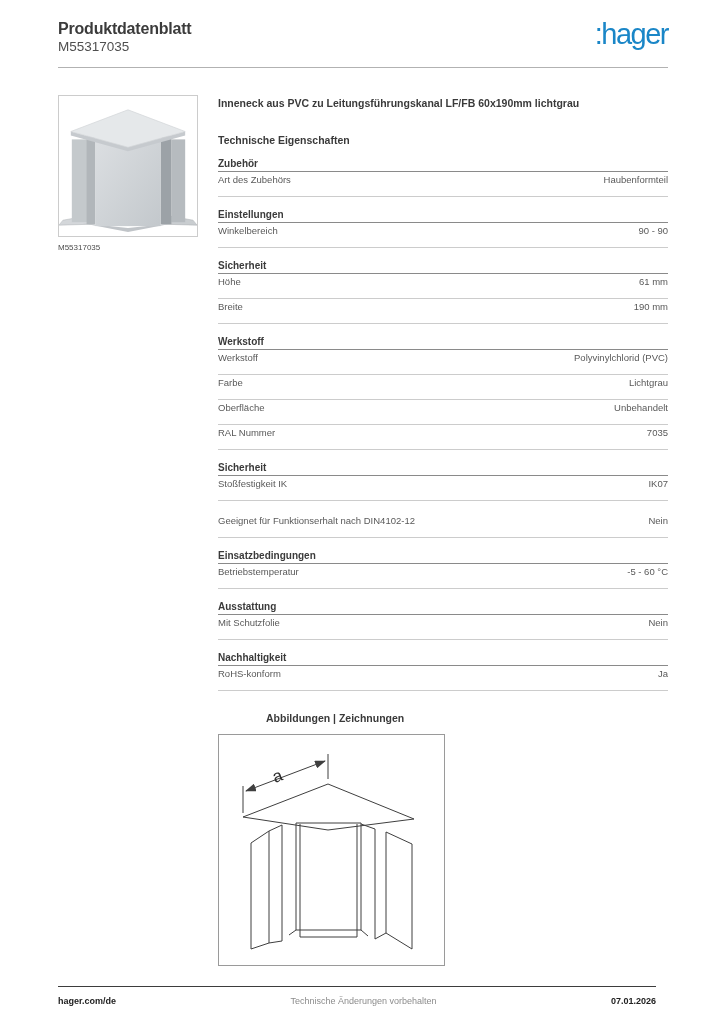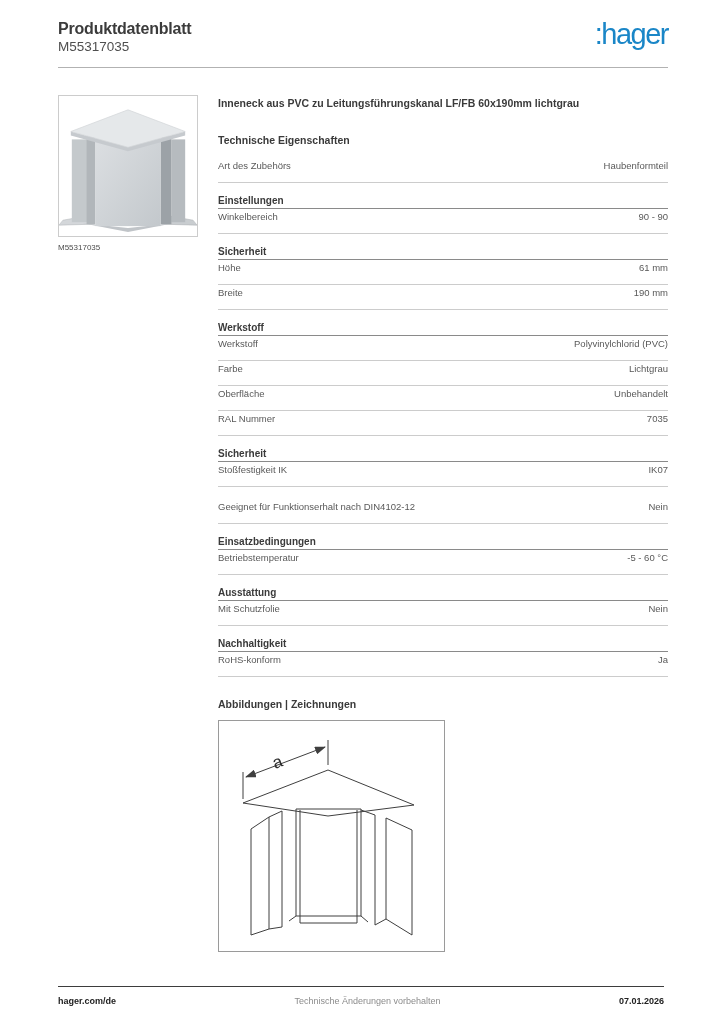--- a/index.html
+++ b/index.html
@@ -22,25 +22,25 @@
 
   .product-title { font-size:10.5px; font-weight:bold; color:#3a3a3a; line-height:13px; padding-top:2px; }
   .tech-heading { font-size:10.5px; font-weight:bold; color:#3a3a3a; margin-top:24px; }
 
   .section { margin-top:12px; }
   .section h3 { font-size:10px; font-weight:bold; color:#3a3a3a; line-height:11px; padding-bottom:2px; border-bottom:1px solid #8a8a8a; }
   .row { display:flex; justify-content:space-between; align-items:baseline; padding:2px 0 11px; border-bottom:1px solid #cccccc; font-size:9.5px; line-height:11px; color:#595959; }
   .row .lbl { text-align:left; }
   .row .val { text-align:right;margin-left:48px; }
 
-  .drawings-heading { font-size:10.5px; font-weight:bold; color:#3a3a3a; margin-top:21px; }
+  .drawings-heading { font-size:10.5px; font-weight:bold; color:#3a3a3a; margin-top:21px;margin-left:48px; }
   .drawing-box { width:227px; height:232px; border:1px solid #9a9a9a; margin-top:10px; background:#fff; }
 
   
-  .footer { position:absolute; left:58px; right:60px; bottom:18px; border-top:1px solid #3d3d3d; padding-top:9px; display:flex; justify-content:space-between; align-items:baseline; font-size:9px; }
+  .footer { position:absolute; left:58px; right:68px; bottom:18px; border-top:1px solid #3d3d3d; padding-top:9px; display:flex; justify-content:space-between; align-items:baseline; font-size:9px; }
   .footer .site { font-weight:bold; color:#222222; text-decoration:none; }
   .footer .notice { color:#8c8c8c; }
   .footer .date { font-weight:bold; color:#222222; }
 </style>
 </head>
 <body>
 
 <div class="page">
 
   <div class="header">
@@ -76,20 +76,21 @@
         </svg>
       </div>
       <div class="photo-caption">M55317035</div>
     </div>
 
     <div class="right-col">
       <div class="product-title">Inneneck aus PVC zu Leitungsführungskanal LF/FB 60x190mm lichtgrau</div>
       <div class="tech-heading">Technische Eigenschaften</div>
 
       <div class="section">
+        <h3>Zubehör</h3>
         <div class="row">
           <span class="lbl">Art des Zubehörs</span>
           <span class="val">Haubenformteil</span>
         </div>
       </div>
 
       <div class="section">
         <h3>Einstellungen</h3>
         <div class="row">
           <span class="lbl">Winkelbereich</span>

